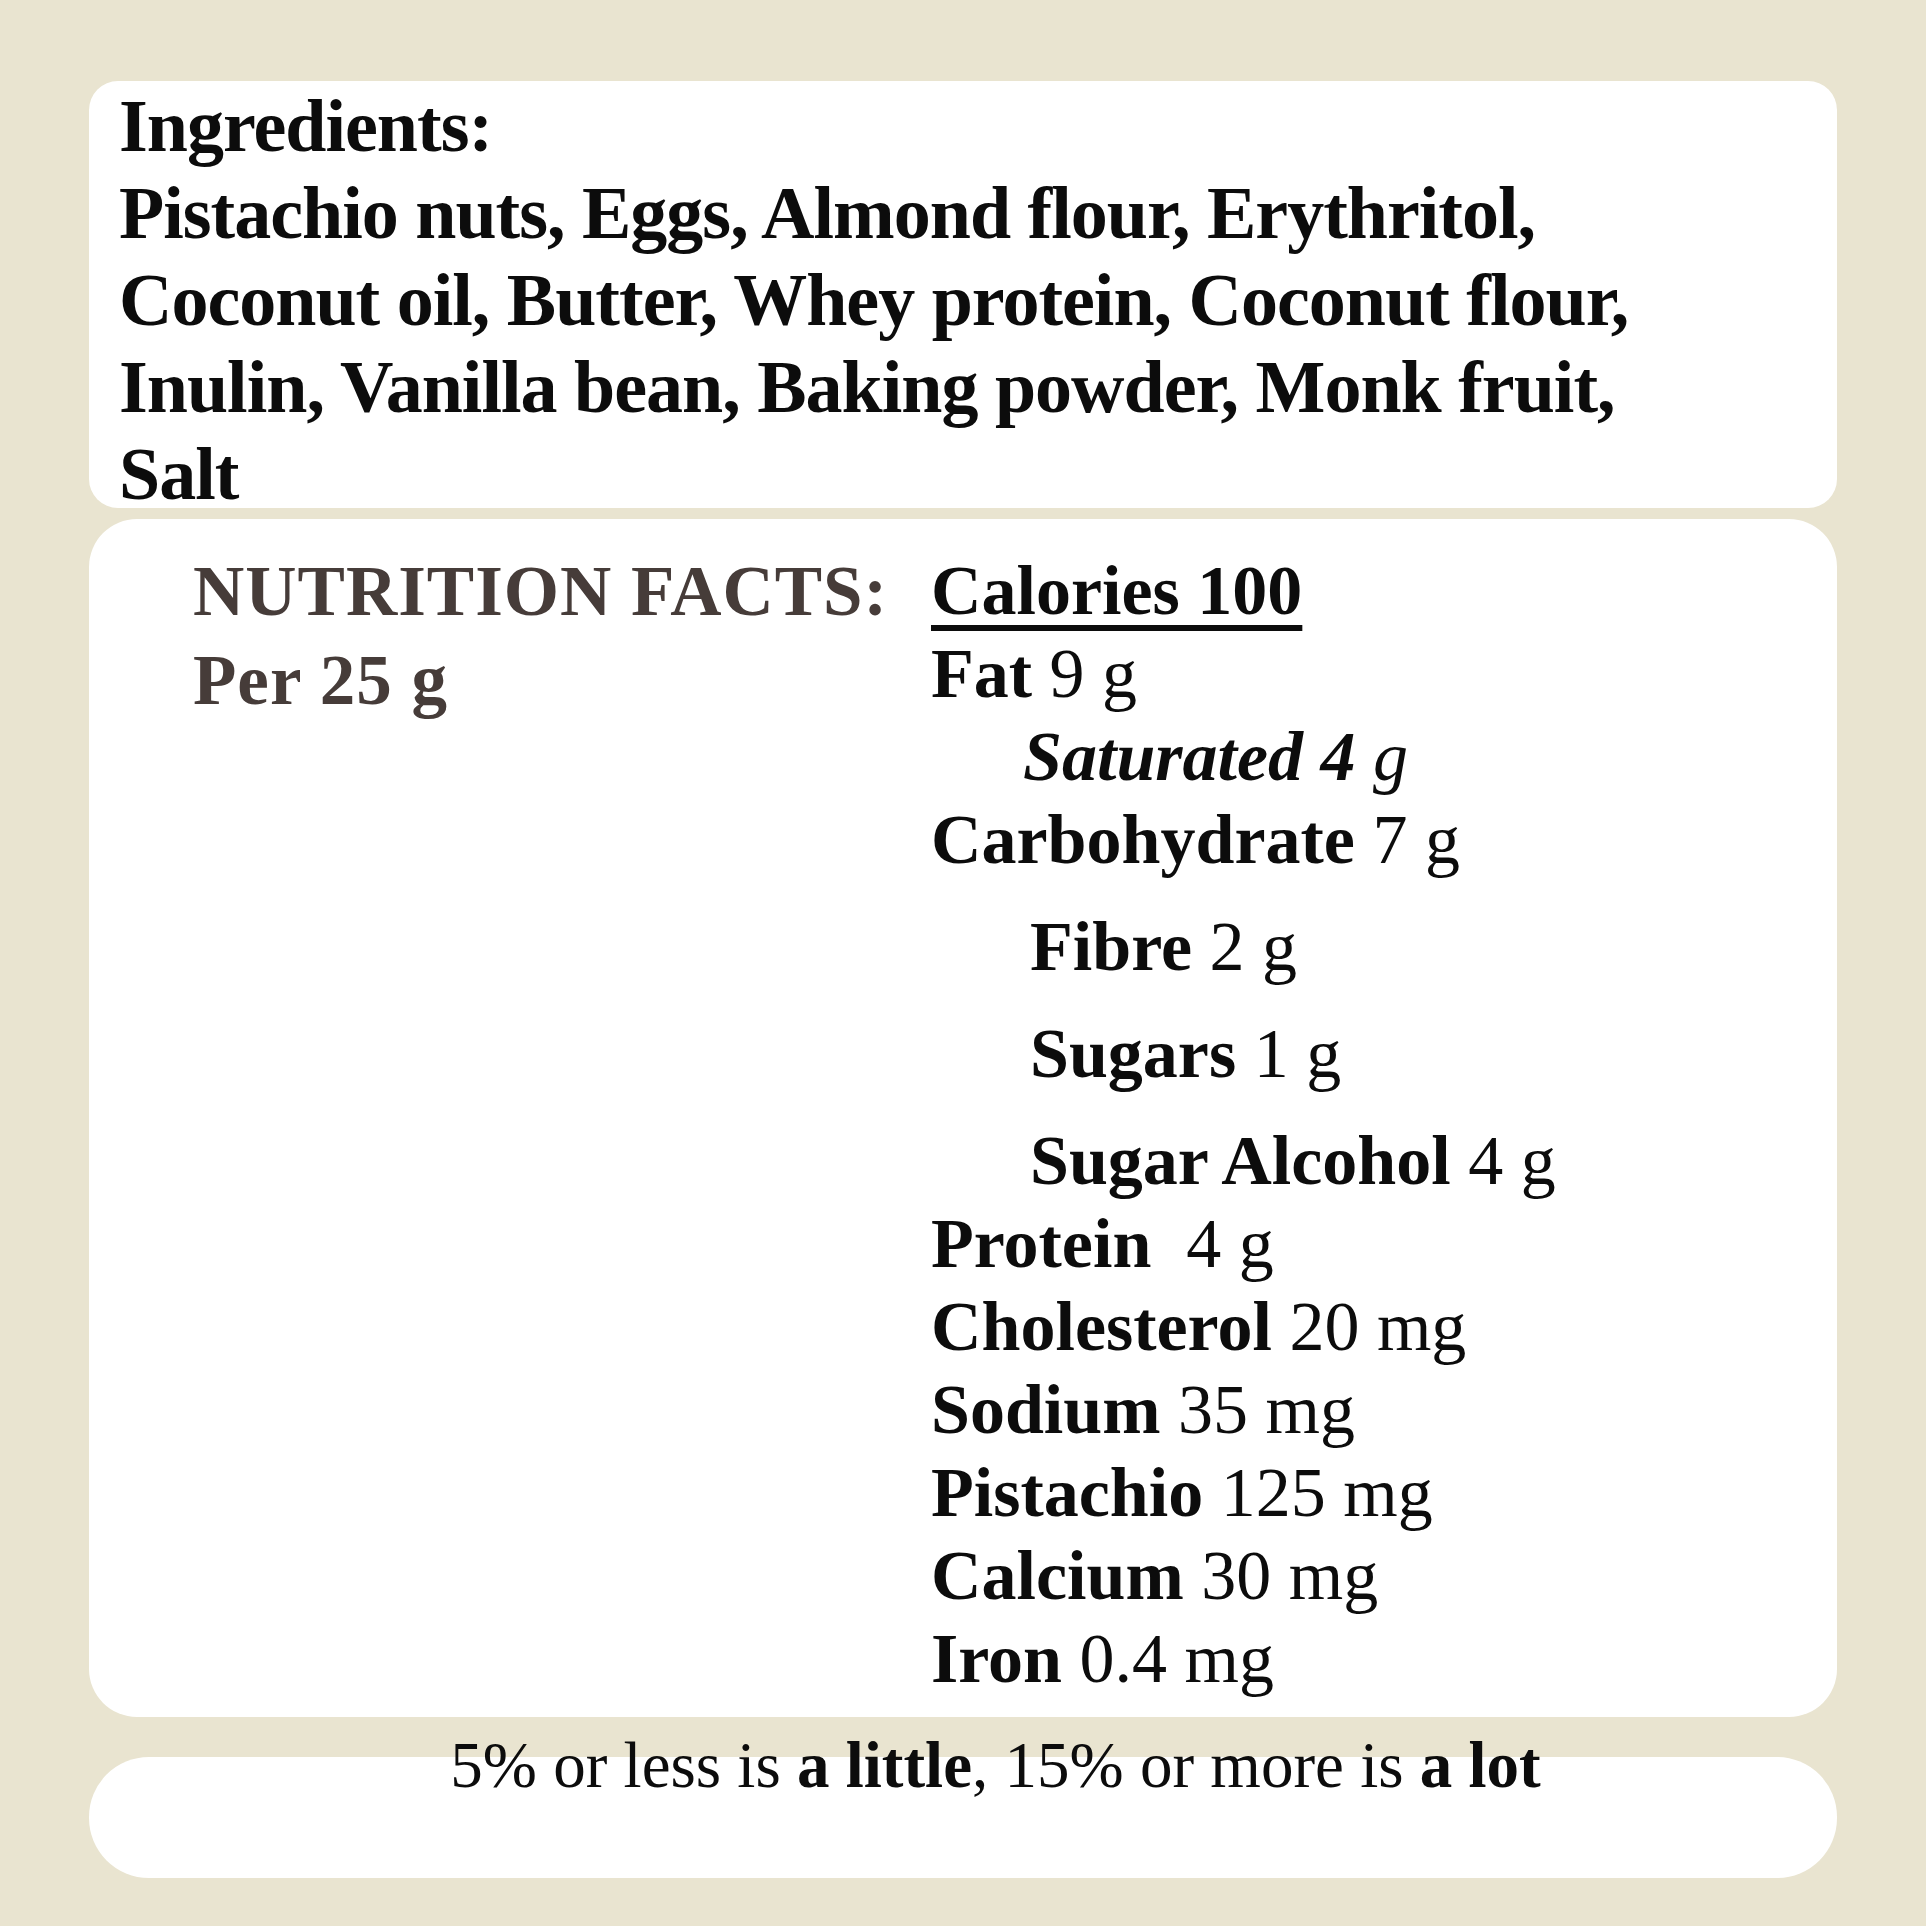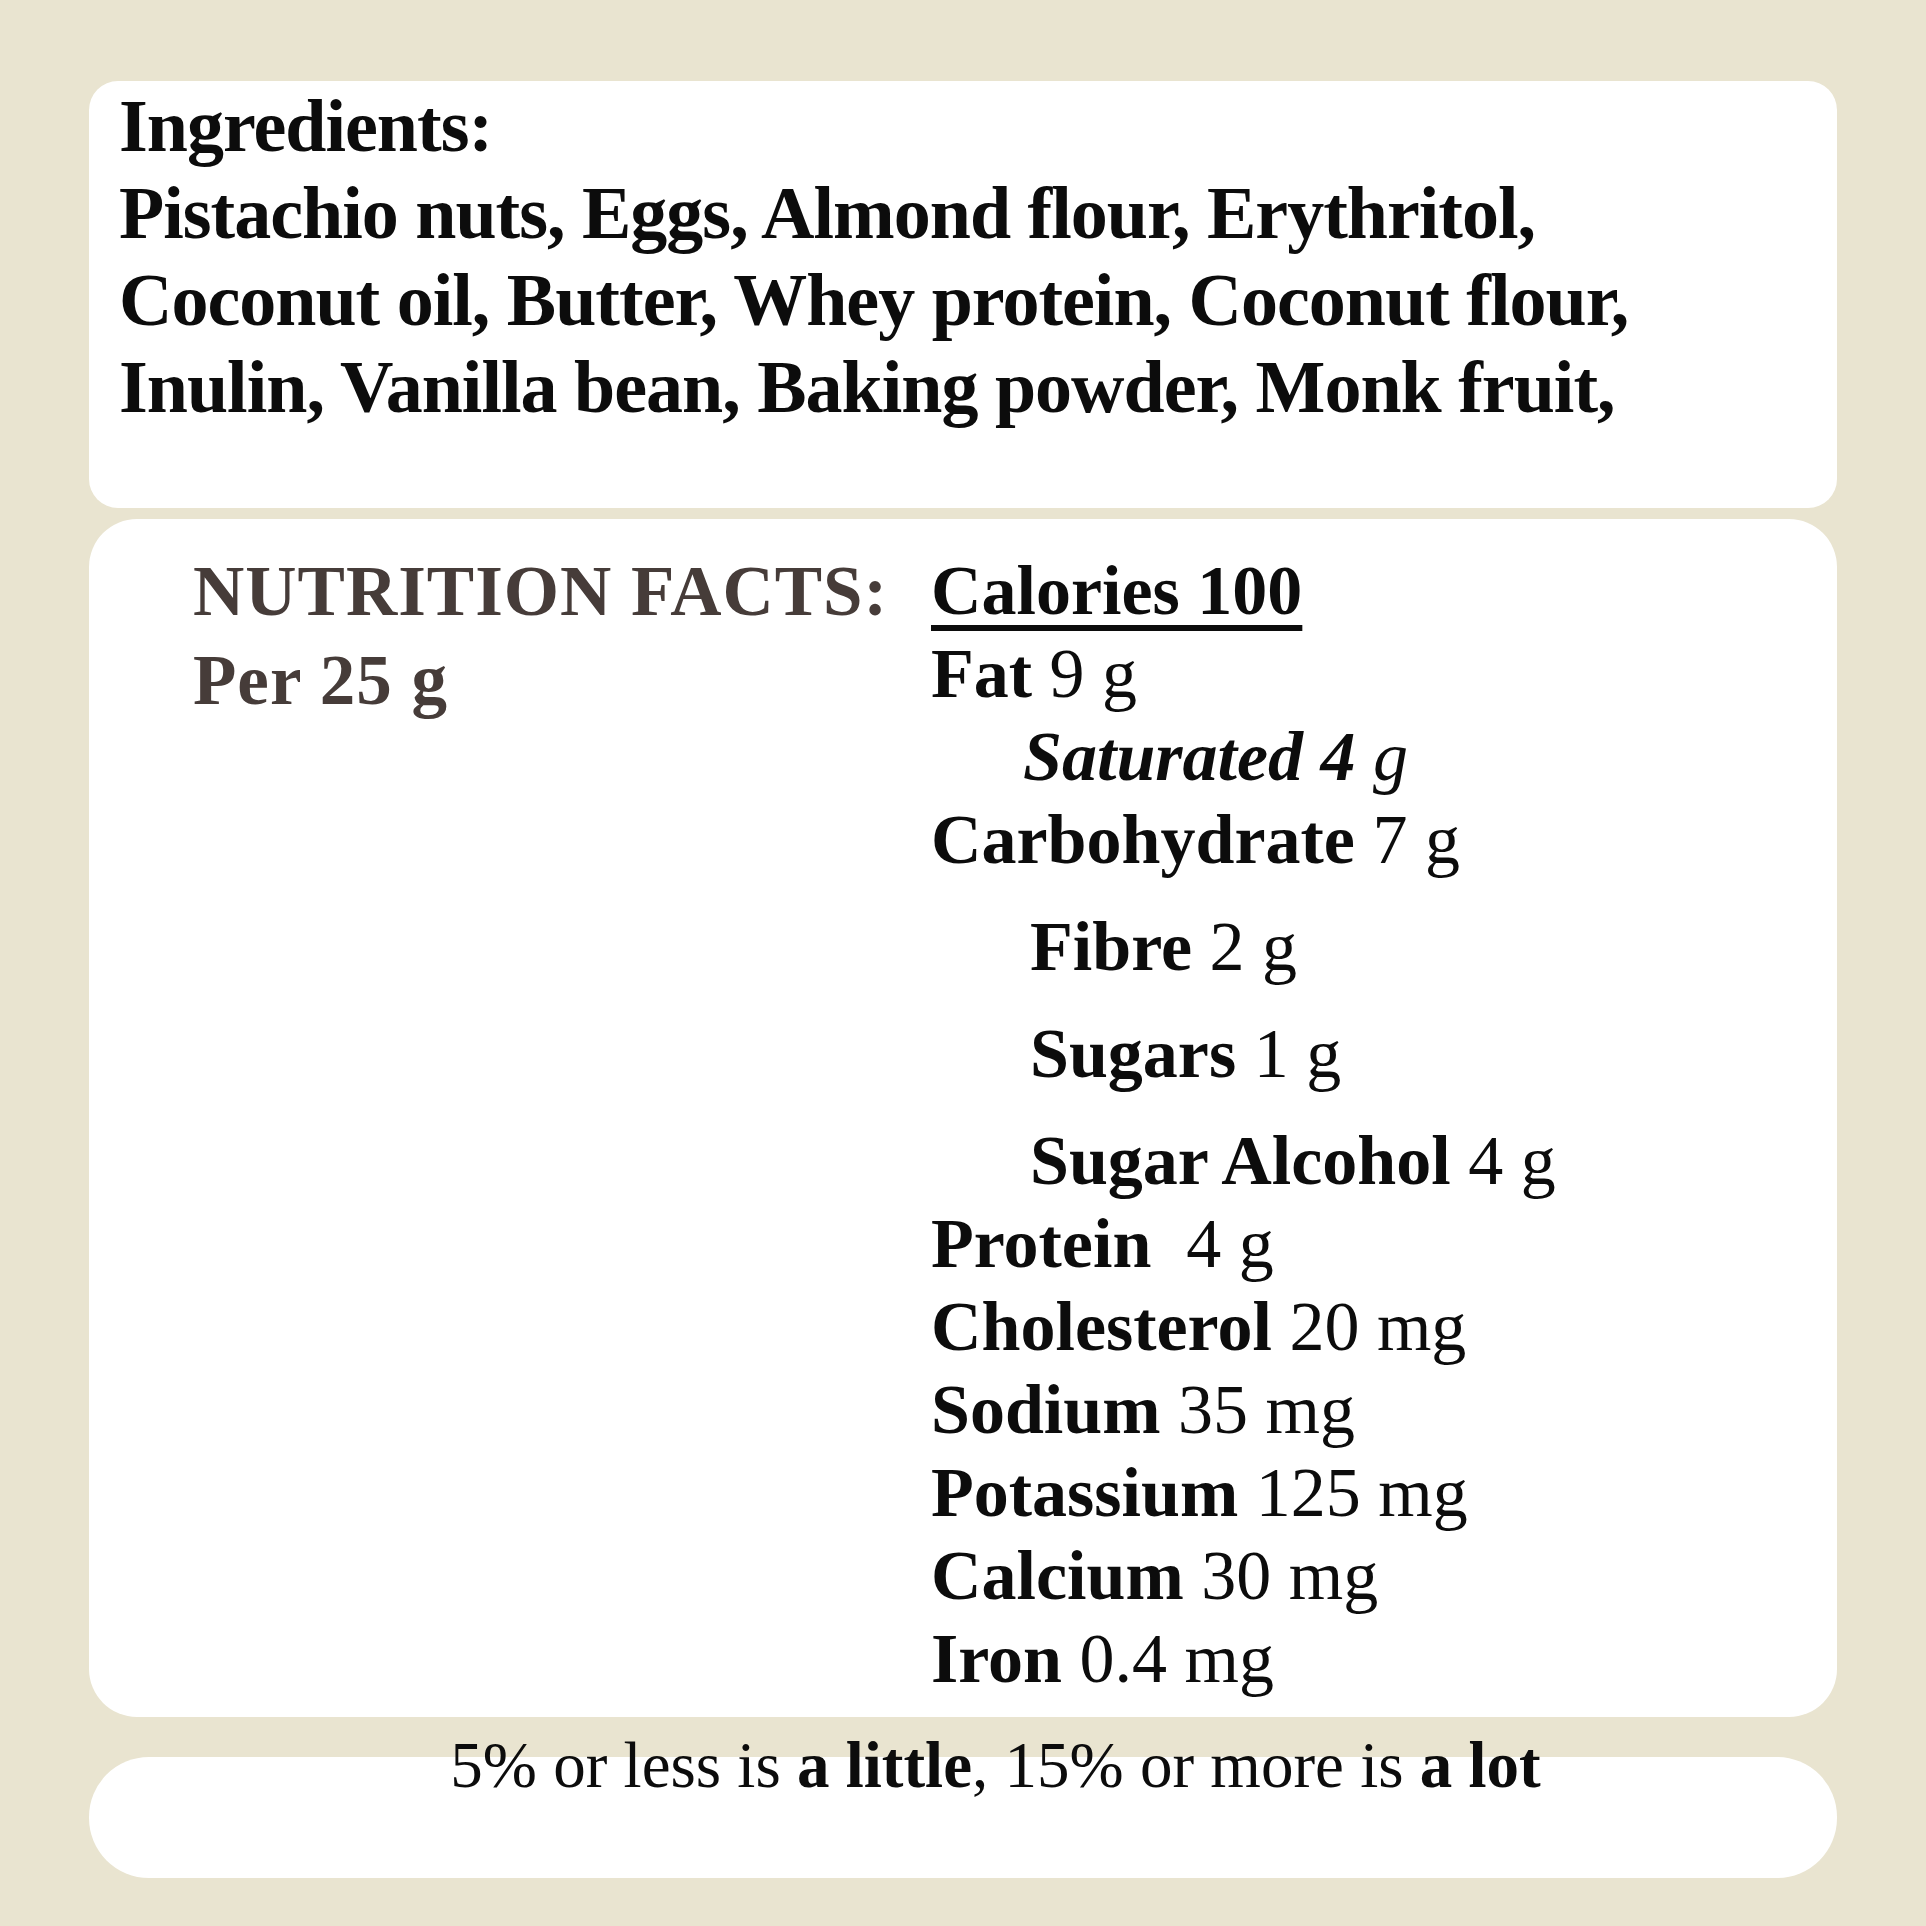--- a/index.html
+++ b/index.html
@@ -94,39 +94,40 @@
   .footer-text .fb { font-weight: 700; }
 </style>
 </head>
 <body>
 
 <div class="panel panel-ingredients">
   <div class="ing-line">Ingredients:</div>
   <div class="ing-line">Pistachio nuts, Eggs, Almond flour, Erythritol,</div>
   <div class="ing-line">Coconut oil, Butter, Whey protein, Coconut flour,</div>
   <div class="ing-line">Inulin, Vanilla bean, Baking powder, Monk fruit,</div>
+  <div class="ing-line">Salt</div>
 </div>
 
 <div class="panel panel-nutrition">
   <div class="nf-left">
     <div class="nf-heading">NUTRITION FACTS:</div>
     <div class="nf-serving">Per 25 g</div>
   </div>
   <div class="nf-right">
     <div class="row"><span class="b cal-underline">Calories 100</span><span class="v"></span></div>
     <div class="row"><span class="b">Fat</span><span class="v"> 9 g</span></div>
     <div class="row ind-sat"><span class="b">Saturated 4</span><span class="v"> g</span></div>
     <div class="row"><span class="b">Carbohydrate</span><span class="v"> 7 g</span></div>
     <div class="row ind-sub"><span class="b">Fibre</span><span class="v"> 2 g</span></div>
     <div class="row ind-sub"><span class="b">Sugars</span><span class="v"> 1 g</span></div>
     <div class="row ind-sub"><span class="b">Sugar Alcohol</span><span class="v"> 4 g</span></div>
     <div class="row"><span class="b">Protein</span><span class="v">  4 g</span></div>
     <div class="row"><span class="b">Cholesterol</span><span class="v"> 20 mg</span></div>
     <div class="row"><span class="b">Sodium</span><span class="v"> 35 mg</span></div>
-    <div class="row"><span class="b">Potassium</span><span class="v"> 125 mg</span></div>
+    <div class="row"><span class="b">Pistachio</span><span class="v"> 125 mg</span></div>
     <div class="row"><span class="b">Calcium</span><span class="v"> 30 mg</span></div>
     <div class="row"><span class="b">Iron</span><span class="v"> 0.4 mg</span></div>
   </div>
 </div>
 
 <div class="panel panel-footer">
   <div class="footer-text">
     <span class="fr">5% or less is </span><span class="fb">a little</span><span class="fr">, 15% or more is </span><span class="fb">a lot</span>
   </div>
 </div>

